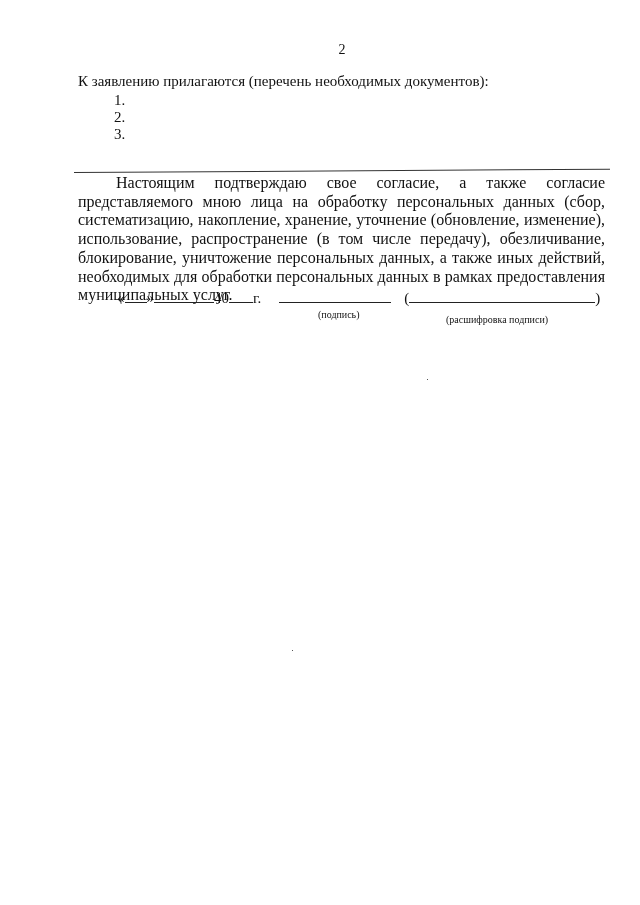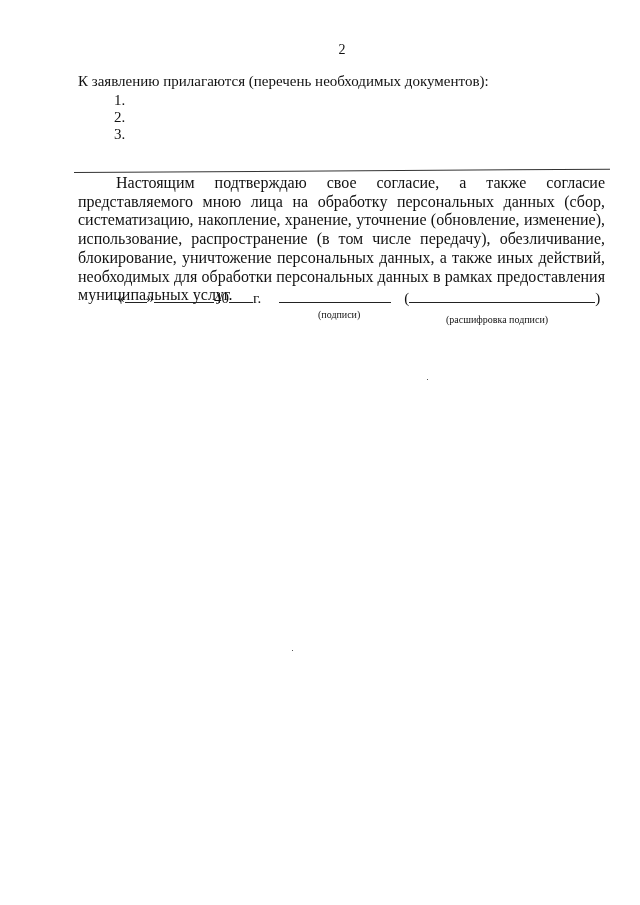--- a/index.html
+++ b/index.html
@@ -105,19 +105,19 @@
   <div class="consent">Настоящим подтверждаю свое согласие, а также согласие представляемого мною лица на обработку персональных данных (сбор, систематизацию, накопление, хранение, уточнение (обновление, изменение), использование, распространение (в том числе передачу), обезличивание, блокирование, уничтожение персональных данных, а также иных действий, необходимых для обработки персональных данных в рамках предоставления муниципальных услуг.</div>
 
   <div class="sig-row">
     <span>«</span><span class="blank" style="width:22px"></span><span>»</span><span class="blank" style="width:60px"></span><span>40</span><span class="blank" style="width:24px"></span><span>г.</span>
     <span style="width:10px"></span>
     <span class="blank" style="width:112px"></span>
     <span style="width:6px"></span>
     <span>(</span><span class="blank" style="width:186px"></span><span>)</span>
   </div>
 
-  <div class="sig-caption" style="top:309px; left:318px;">(подписи)</div>
+  <div class="sig-caption" style="top:309px; left:318px;">(подпись)</div>
   <div class="sig-caption" style="top:307px; left:446px;margin-top:7px;">(расшифровка подписи)</div>
 
   <div class="speck" style="top:379px; left:427px;"></div>
   <div class="speck" style="top:650px; left:292px;"></div>
 
 </div>
 
 </body></html>

